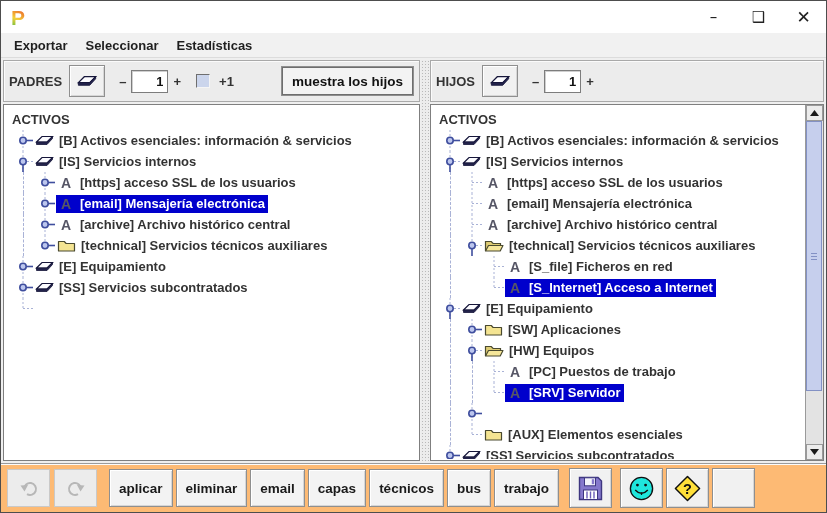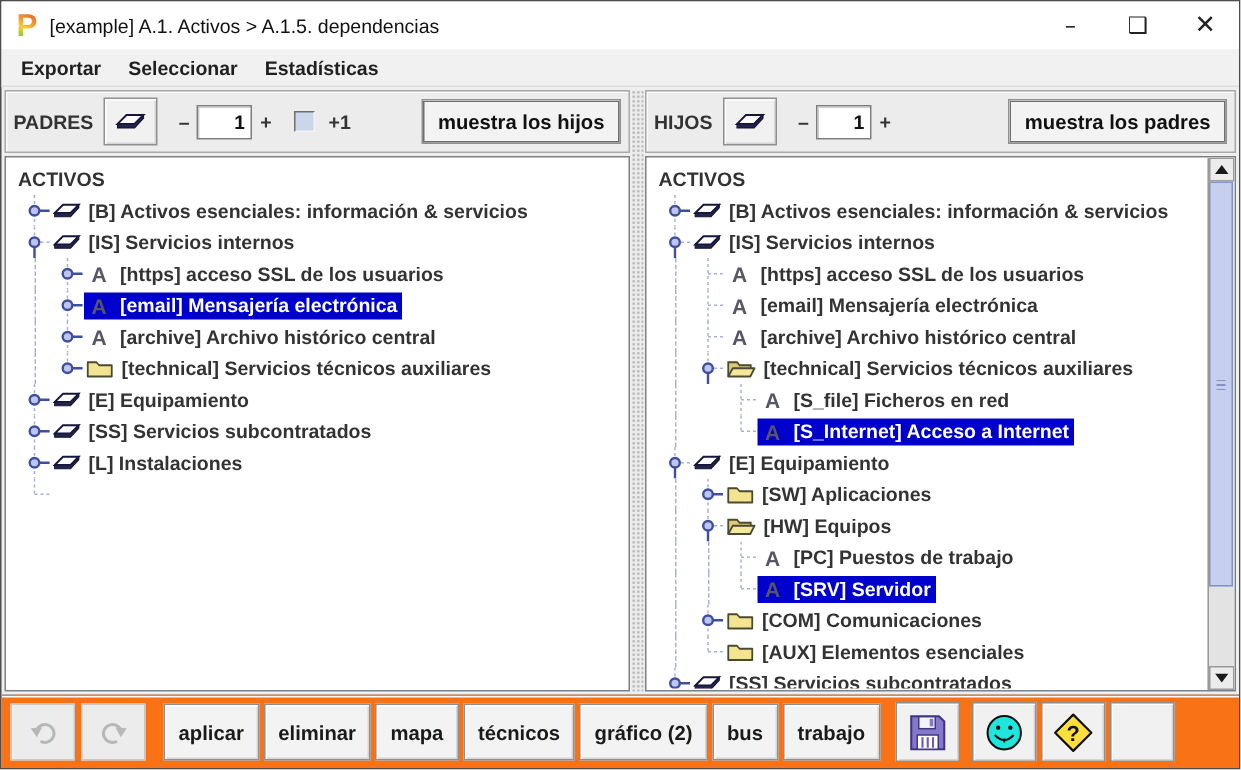--- a/index.html
+++ b/index.html
@@ -73,21 +73,21 @@
              border-left:1px solid #9a9a9a; }
   .sb-btn { position:absolute; left:0; right:0; height:16px; background:#ececec;
             border:1px solid #9a9a9a; display:flex; align-items:center; justify-content:center; }
   .sb-up { top:0; } .sb-down { bottom:0; }
   .sb-thumb { position:absolute; left:0; right:1px; top:16px; height:76%;
               background:#c6cfed; border:1px solid #8391c4; }
   .sb-grip { position:absolute; left:4px; right:4px; top:50%; height:7px; margin-top:-3px;
              background:repeating-linear-gradient(#8391c4 0 1px, transparent 1px 3px); }
 
   
-  .bottombar { height:49px; flex:none; background:#f97316; border-top:1px solid #9b9b9b;
+  .bottombar { height:49px; flex:none; background:#fdba74; border-top:1px solid #9b9b9b;
                box-shadow:inset 0 1px 0 #fbfbfb; display:flex; align-items:center;
                padding:0 6px; }
   .tb-btn { height:38px; padding:0 9px; background:#f3f3f3; border:1px solid #8f8f8f;
             box-shadow:inset 1px 1px 0 #ffffff, inset -1px -1px 0 #d6d6d6;
             font-size:13.5px; font-weight:bold; color:#1a1a1a; font-family:inherit;
             margin-right:3px; flex:none; }
   .hist-btn { width:43px; height:38px; background:#ececec; border:1px solid #c9c9c9;
               display:flex; align-items:center; justify-content:center; margin-right:4px; flex:none; }
   .hist-gap { width:8px; flex:none; }
   .icon-tbtn { width:43px; height:40px; background:#f1f1f1; border:1px solid #8f8f8f;
@@ -95,21 +95,20 @@
                display:flex; align-items:center; justify-content:center; margin-right:3px; flex:none; }
   .save-btn { margin-left:7px; margin-right:8px; }
 </style>
 </head>
 <body>
 
 <div class="window">
 
   <div class="titlebar">
     <span class="logo">P</span>
-    <span class="title-text">[example] A.1. Activos &gt; A.1.5. dependencias</span>
     <div class="win-controls" id="winControls">
         <span class="win-btn minimize">–</span>
         <span class="win-btn maximize">❑</span>
         <span class="win-btn close">✕</span>
       </div>
   </div>
 
   <div class="menubar" id="menubar">
       <span class="menu-item">Exportar</span>
       <span class="menu-item">Seleccionar</span>
@@ -265,38 +264,20 @@
   <polygon points="1.5,8 7,2.5 17.5,2.5 12,8" fill="#fcfcff" stroke="#16163a" stroke-width="1.2"></polygon>
   <polygon points="1.5,8 12,8 17.5,2.5 17.5,4.5 12,10.5 1.5,10.5" fill="#23234c" stroke="#16163a" stroke-width="0.8"></polygon>
                   </svg>
                 </span>
                 <span class="tlabel">[SS] Servicios subcontratados</span>
               </span>
             </div>
             <div class="trow">
               <span class="sp" style="width: 4px;"></span>
               <svg class="conn" width="22" height="21">
-                <line x1="11" y1="0" x2="11" y2="21" stroke="#a9b2d6" stroke-dasharray="2,2" stroke-width="1"></line>
-                <line x1="11" y1="10.5" x2="22" y2="10.5" stroke="#a9b2d6" stroke-dasharray="2,2" stroke-width="1"></line>
-                <line x1="14" y1="10.5" x2="21" y2="10.5" stroke="#3f4e9e" stroke-width="1.6"></line>
-                <circle cx="11" cy="10.5" r="3.2" fill="#bcc6ee" stroke="#3f4e9e" stroke-width="1.6"></circle>
-              </svg>
-              <span class="nodebox">
-                <span class="nico">
-                  <svg width="19" height="13" viewBox="0 0 19 13">
-  <polygon points="1.5,8 7,2.5 17.5,2.5 12,8" fill="#fcfcff" stroke="#16163a" stroke-width="1.2"></polygon>
-  <polygon points="1.5,8 12,8 17.5,2.5 17.5,4.5 12,10.5 1.5,10.5" fill="#23234c" stroke="#16163a" stroke-width="0.8"></polygon>
-                  </svg>
-                </span>
-                <span class="tlabel">[L] Instalaciones</span>
-              </span>
-            </div>
-            <div class="trow">
-              <span class="sp" style="width: 4px;"></span>
-              <svg class="conn" width="22" height="21">
                 <line x1="11" y1="0" x2="11" y2="10.5" stroke="#a9b2d6" stroke-dasharray="2,2" stroke-width="1"></line>
                 <line x1="11" y1="10.5" x2="22" y2="10.5" stroke="#a9b2d6" stroke-dasharray="2,2" stroke-width="1"></line>
               </svg>
             </div>
           </div>
       </div>
     </div>
 
     <div class="splitter"></div>
 
@@ -305,21 +286,20 @@
         <span class="pane-label">HIJOS</span>
         <button class="iconbtn" id="layerBtnR">
             <svg width="22" height="14" viewBox="0 0 19 13">
   <polygon points="1.5,8 7,2.5 17.5,2.5 12,8" fill="#fcfcff" stroke="#16163a" stroke-width="1.2"></polygon>
   <polygon points="1.5,8 12,8 17.5,2.5 17.5,4.5 12,10.5 1.5,10.5" fill="#23234c" stroke="#16163a" stroke-width="0.8"></polygon>
             </svg>
           </button>
         <span class="mini-sym">–</span>
         <input class="depth-input" value="1" style="">
         <span class="mini-sym">+</span>
-        <button class="action-btn">muestra los padres</button>
       </div>
       <div class="tree-pane">
         <div class="tree-content with-sb" id="treeRight">
             <div class="trow">
               <span class="root-label" style="margin-left:4px">ACTIVOS</span>
             </div>
             <div class="trow">
               <span class="sp" style="width: 4px;"></span>
               <svg class="conn" width="22" height="21">
                 <line x1="11" y1="0" x2="11" y2="21" stroke="#a9b2d6" stroke-dasharray="2,2" stroke-width="1"></line>
@@ -511,26 +491,20 @@
             </div>
             <div class="trow">
               <span class="guide" style="left: 15px;"></span>
               <span class="sp" style="width: 26px;"></span>
               <svg class="conn" width="22" height="21">
                 <line x1="11" y1="0" x2="11" y2="21" stroke="#a9b2d6" stroke-dasharray="2,2" stroke-width="1"></line>
                 <line x1="11" y1="10.5" x2="22" y2="10.5" stroke="#a9b2d6" stroke-dasharray="2,2" stroke-width="1"></line>
                 <line x1="14" y1="10.5" x2="21" y2="10.5" stroke="#3f4e9e" stroke-width="1.6"></line>
                 <circle cx="11" cy="10.5" r="3.2" fill="#bcc6ee" stroke="#3f4e9e" stroke-width="1.6"></circle>
               </svg>
-              <span class="nodebox">
-                <svg class="nico" width="19" height="15" viewBox="0 0 19 15">
-      <path d="M1.5,3.5 h5.8 l1.8,2 H17.5 V13 H1.5 Z" fill="#f4e492" stroke="#4a4a30" stroke-width="1.2" stroke-linejoin="round"></path>
-                </svg>
-                <span class="tlabel">[COM] Comunicaciones</span>
-              </span>
             </div>
             <div class="trow">
               <span class="guide" style="left: 15px;"></span>
               <span class="sp" style="width: 26px;"></span>
               <svg class="conn" width="22" height="21">
                 <line x1="11" y1="0" x2="11" y2="10.5" stroke="#a9b2d6" stroke-dasharray="2,2" stroke-width="1"></line>
                 <line x1="11" y1="10.5" x2="22" y2="10.5" stroke="#a9b2d6" stroke-dasharray="2,2" stroke-width="1"></line>
               </svg>
               <span class="nodebox">
                 <svg class="nico" width="19" height="15" viewBox="0 0 19 15">
@@ -588,23 +562,23 @@
     <button class="hist-btn">
       <svg width="20" height="17" viewBox="0 0 20 17">
         <path d="M15,9 A6,6 0 1 0 12,14.2" fill="none" stroke="#b7b7b7" stroke-width="2"></path>
         <polygon points="18.5,5.5 11,5 14.5,11.5" fill="#b7b7b7"></polygon>
       </svg>
     </button>
     <span class="hist-gap"></span>
     <span id="tbButtons" style="display:flex;">
         <button class="tb-btn">aplicar</button>
         <button class="tb-btn">eliminar</button>
-        <button class="tb-btn">mapa</button>
+        <button class="tb-btn">email</button>
+        <button class="tb-btn">capas</button>
         <button class="tb-btn">técnicos</button>
-        <button class="tb-btn">gráfico (2)</button>
         <button class="tb-btn">bus</button>
         <button class="tb-btn">trabajo</button>
       </span>
     <button class="icon-tbtn save-btn">
       <svg width="27" height="27" viewBox="0 0 27 27">
         <path d="M2.5,2.5 h18.5 l3.5,3.5 v18.5 h-22 z" fill="#8578cc" stroke="#3e3680" stroke-width="1.4"></path>
         <rect x="7.5" y="2.8" width="11" height="8" fill="#f3f3fa" stroke="#3e3680"></rect>
         <rect x="14.8" y="4.2" width="2.4" height="5" fill="#8578cc"></rect>
         <rect x="6.5" y="15" width="14" height="9.5" fill="#ffffff" stroke="#3e3680"></rect>
         <line x1="10" y1="16.5" x2="10" y2="23.5" stroke="#6a5cb8" stroke-width="1.4"></line>

